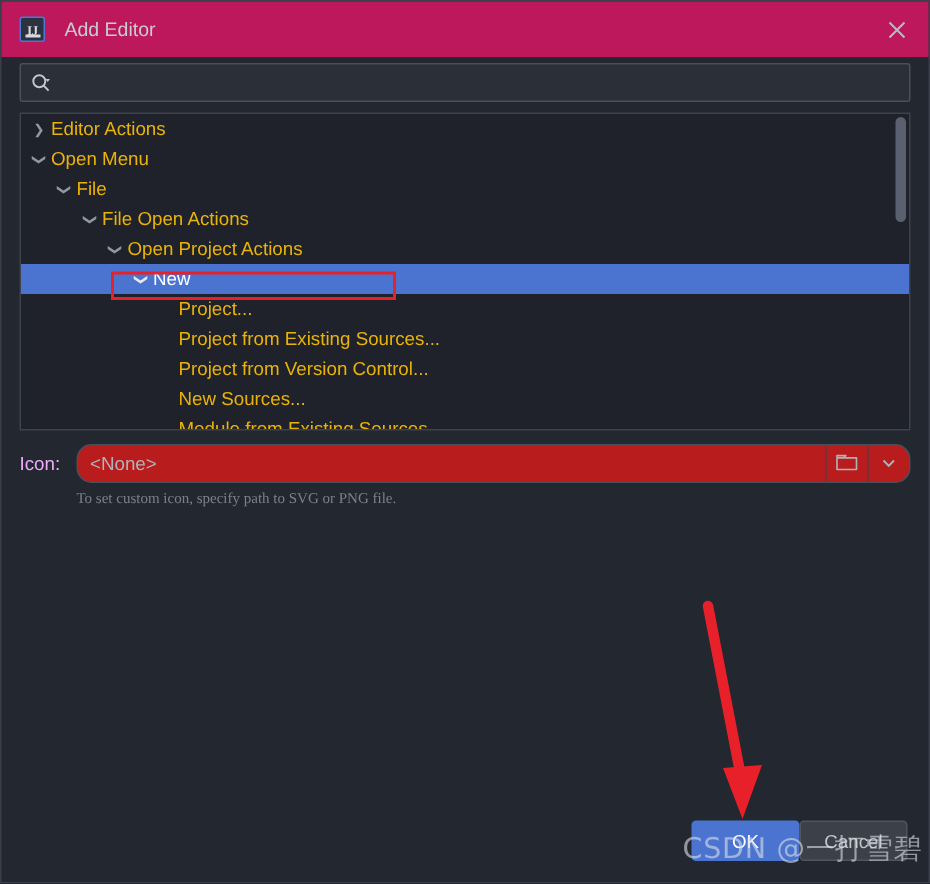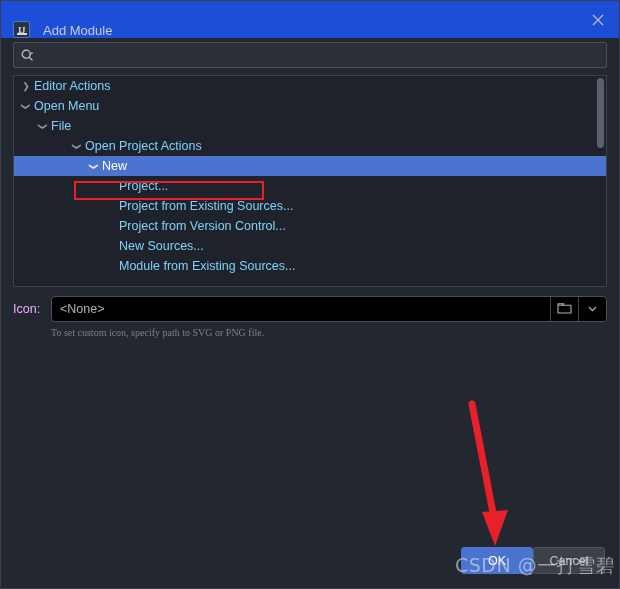--- a/index.html
+++ b/index.html
@@ -28,23 +28,23 @@
     box-sizing: border-box;
     display: flex;
     flex-direction: column;
   }
 
   
   #titlebar {
     height: 37px;
     flex: 0 0 37px;
     display: flex;
-    align-items: flex-end;
+    align-items: center;
     padding: 0 10px 0 12px;
-    background: #1d4ed8;
+    background: #be185d;
     position: relative;
   }
   #app-icon {
     width: 17px; height: 17px;
     flex: 0 0 17px;
     border: 1.6px solid #4a78d6;
     border-radius: 2px;
     background: #2b3340;
     position: relative;
     display: flex;
@@ -137,21 +137,21 @@
     width: 16px;
     flex: 0 0 16px;
     text-align: center;
     font-size: 9px;
     line-height: 1;
     color: #9298a3;
     user-select: none;
   }
   .row-label {
     font-size: 12.5px;
-    color: #7dd3fc;
+    color: #eab308;
     overflow: hidden;
     text-overflow: ellipsis;
   }
 
   
   #scroll-track {
     position: absolute;
     top: 0; right: 0;
     width: 11px; bottom: 0;
     background: transparent;
@@ -177,23 +177,23 @@
     font-size: 12.5px;
     color: #f0abfc;
     width: 38px;
     flex: 0 0 38px;
   }
   #icon-combo {
     flex: 1;
     height: 26px;
     display: flex;
     align-items: stretch;
-    background: #000000;
+    background: #b91c1c;
     border: 1px solid #4a4f5a;
-    border-radius: 4px;
+    border-radius: 10px;
     box-sizing: border-box;
     overflow: hidden;
   }
   #icon-value {
     flex: 1;
     display: flex;
     align-items: center;
     padding-left: 8px;
     font-size: 12.5px;
     color: #b0b3b9;
@@ -273,21 +273,21 @@
     white-space: nowrap;
   }
 </style>
 </head>
 <body>
 
 <div id="dialog">
 
   <div id="titlebar">
     <div id="app-icon">IJ</div>
-    <div id="title-text">Add Module</div>
+    <div id="title-text">Add Editor</div>
     <div id="close-btn">
       <svg width="14" height="14" viewBox="0 0 14 14">
         <path d="M2 2 L12 12 M12 2 L2 12" stroke="#b9bcc2" stroke-width="1.3" fill="none"></path>
       </svg>
     </div>
   </div>
 
   <div id="search-row">
     <div id="search-field">
       <span style="display:inline-flex;align-items:center;">
@@ -310,20 +310,25 @@
         </div>
         <div class="row">
           <div style="flex: 0 0 4px;"></div>
           <div class="twisty"><span class="chev" style="display: inline-block; transform: rotate(90deg);">❯</span></div>
           <div class="row-label">Open Menu</div>
         </div>
         <div class="row">
           <div style="flex: 0 0 21px;"></div>
           <div class="twisty"><span class="chev" style="display: inline-block; transform: rotate(90deg);">❯</span></div>
           <div class="row-label">File</div>
+        </div>
+        <div class="row">
+          <div style="flex: 0 0 38px;"></div>
+          <div class="twisty"><span class="chev" style="display: inline-block; transform: rotate(90deg);">❯</span></div>
+          <div class="row-label">File Open Actions</div>
         </div>
         <div class="row">
           <div style="flex: 0 0 55px;"></div>
           <div class="twisty"><span class="chev" style="display: inline-block; transform: rotate(90deg);">❯</span></div>
           <div class="row-label">Open Project Actions</div>
         </div>
         <div class="row selected">
           <div style="flex: 0 0 72px;"></div>
           <div class="twisty"><span class="chev" style="display: inline-block; transform: rotate(90deg);">❯</span></div>
           <div class="row-label">New</div>

